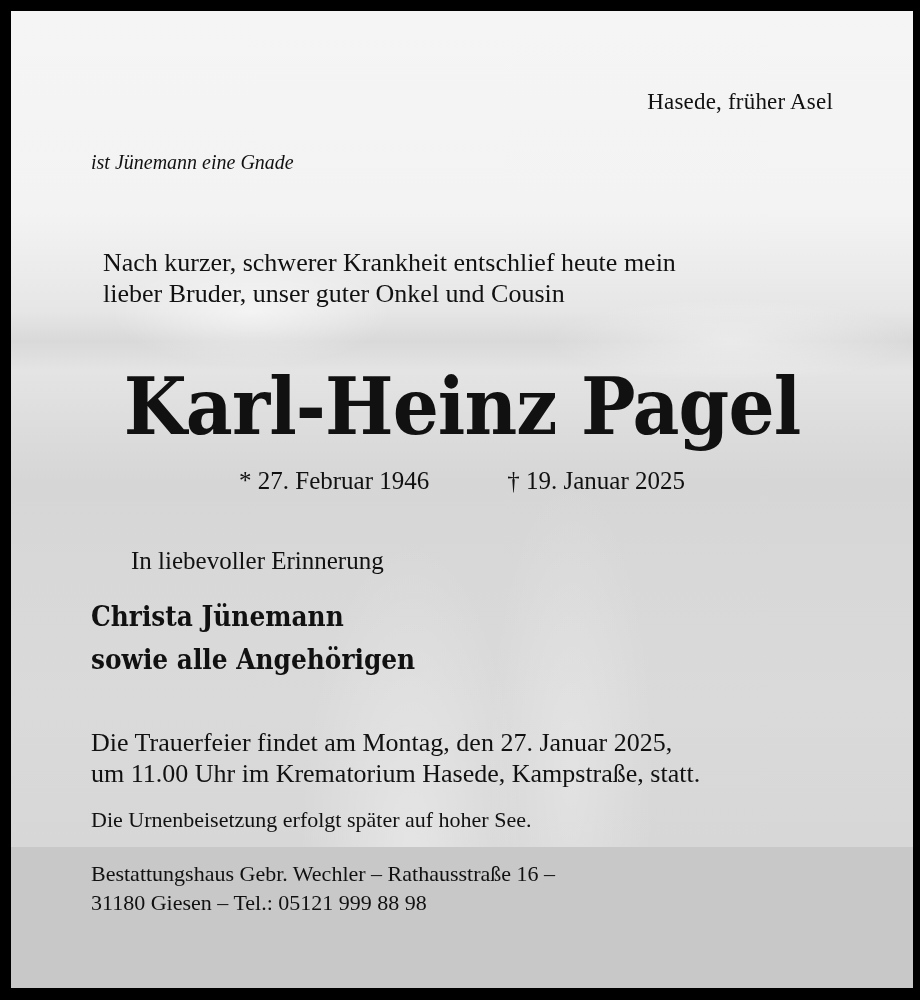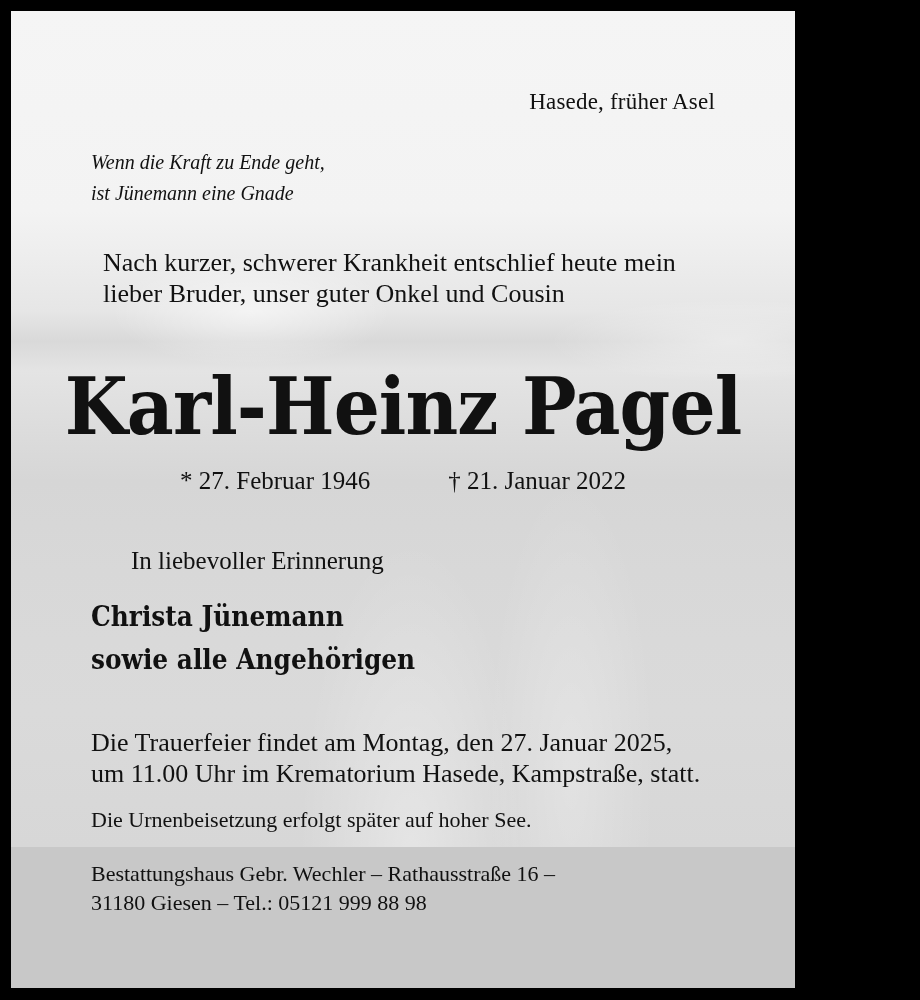--- a/index.html
+++ b/index.html
@@ -5,21 +5,21 @@
     html, body { margin: 0; padding: 0; }
     body {
       width: 920px; height: 1000px;
       background: #000;
       position: relative;
       overflow: hidden;
     }
     .card {
       position: absolute;
       left: 11px; top: 11px;
-      width: 784px; height: 977px;
+      width: 902px; height: 977px;
       overflow: hidden;
       background: #f4f4f4;
     }
     .bg {
       position: absolute; inset: 0;
       background:
         linear-gradient(180deg,
           #f5f5f5 0px,
           #f3f3f3 200px,
           #eeeeee 240px,
@@ -121,33 +121,32 @@
 <body>
 
 <div class="card">
   <div class="bg"></div>
   <div class="rays"></div>
   <div class="band"></div>
 
   <div class="text place">Hasede, früher Asel</div>
 
   <div class="text motto">
-    <span class="line">Wenn die Kraft zu Ende geht,</span>
     <span class="line">ist Jünemann eine Gnade</span>
   </div>
 
   <div class="text intro">
     <span class="line">Nach kurzer, schwerer Krankheit entschlief heute mein</span>
     <span class="line">lieber Bruder, unser guter Onkel und Cousin</span>
   </div>
 
   <div class="text name">Karl-Heinz Pagel</div>
 
   <div class="text dates">
-    <span>* 27. Februar 1946</span><span class="gap"></span><span>† 21. Januar 2022</span>
+    <span>* 27. Februar 1946</span><span class="gap"></span><span>† 19. Januar 2025</span>
   </div>
 
   <div class="text remember">In liebevoller Erinnerung</div>
 
   <div class="text mourners">
     <span class="line">Christa Jünemann</span>
     <span class="line">sowie alle Angehörigen</span>
   </div>
 
   <div class="text ceremony">

